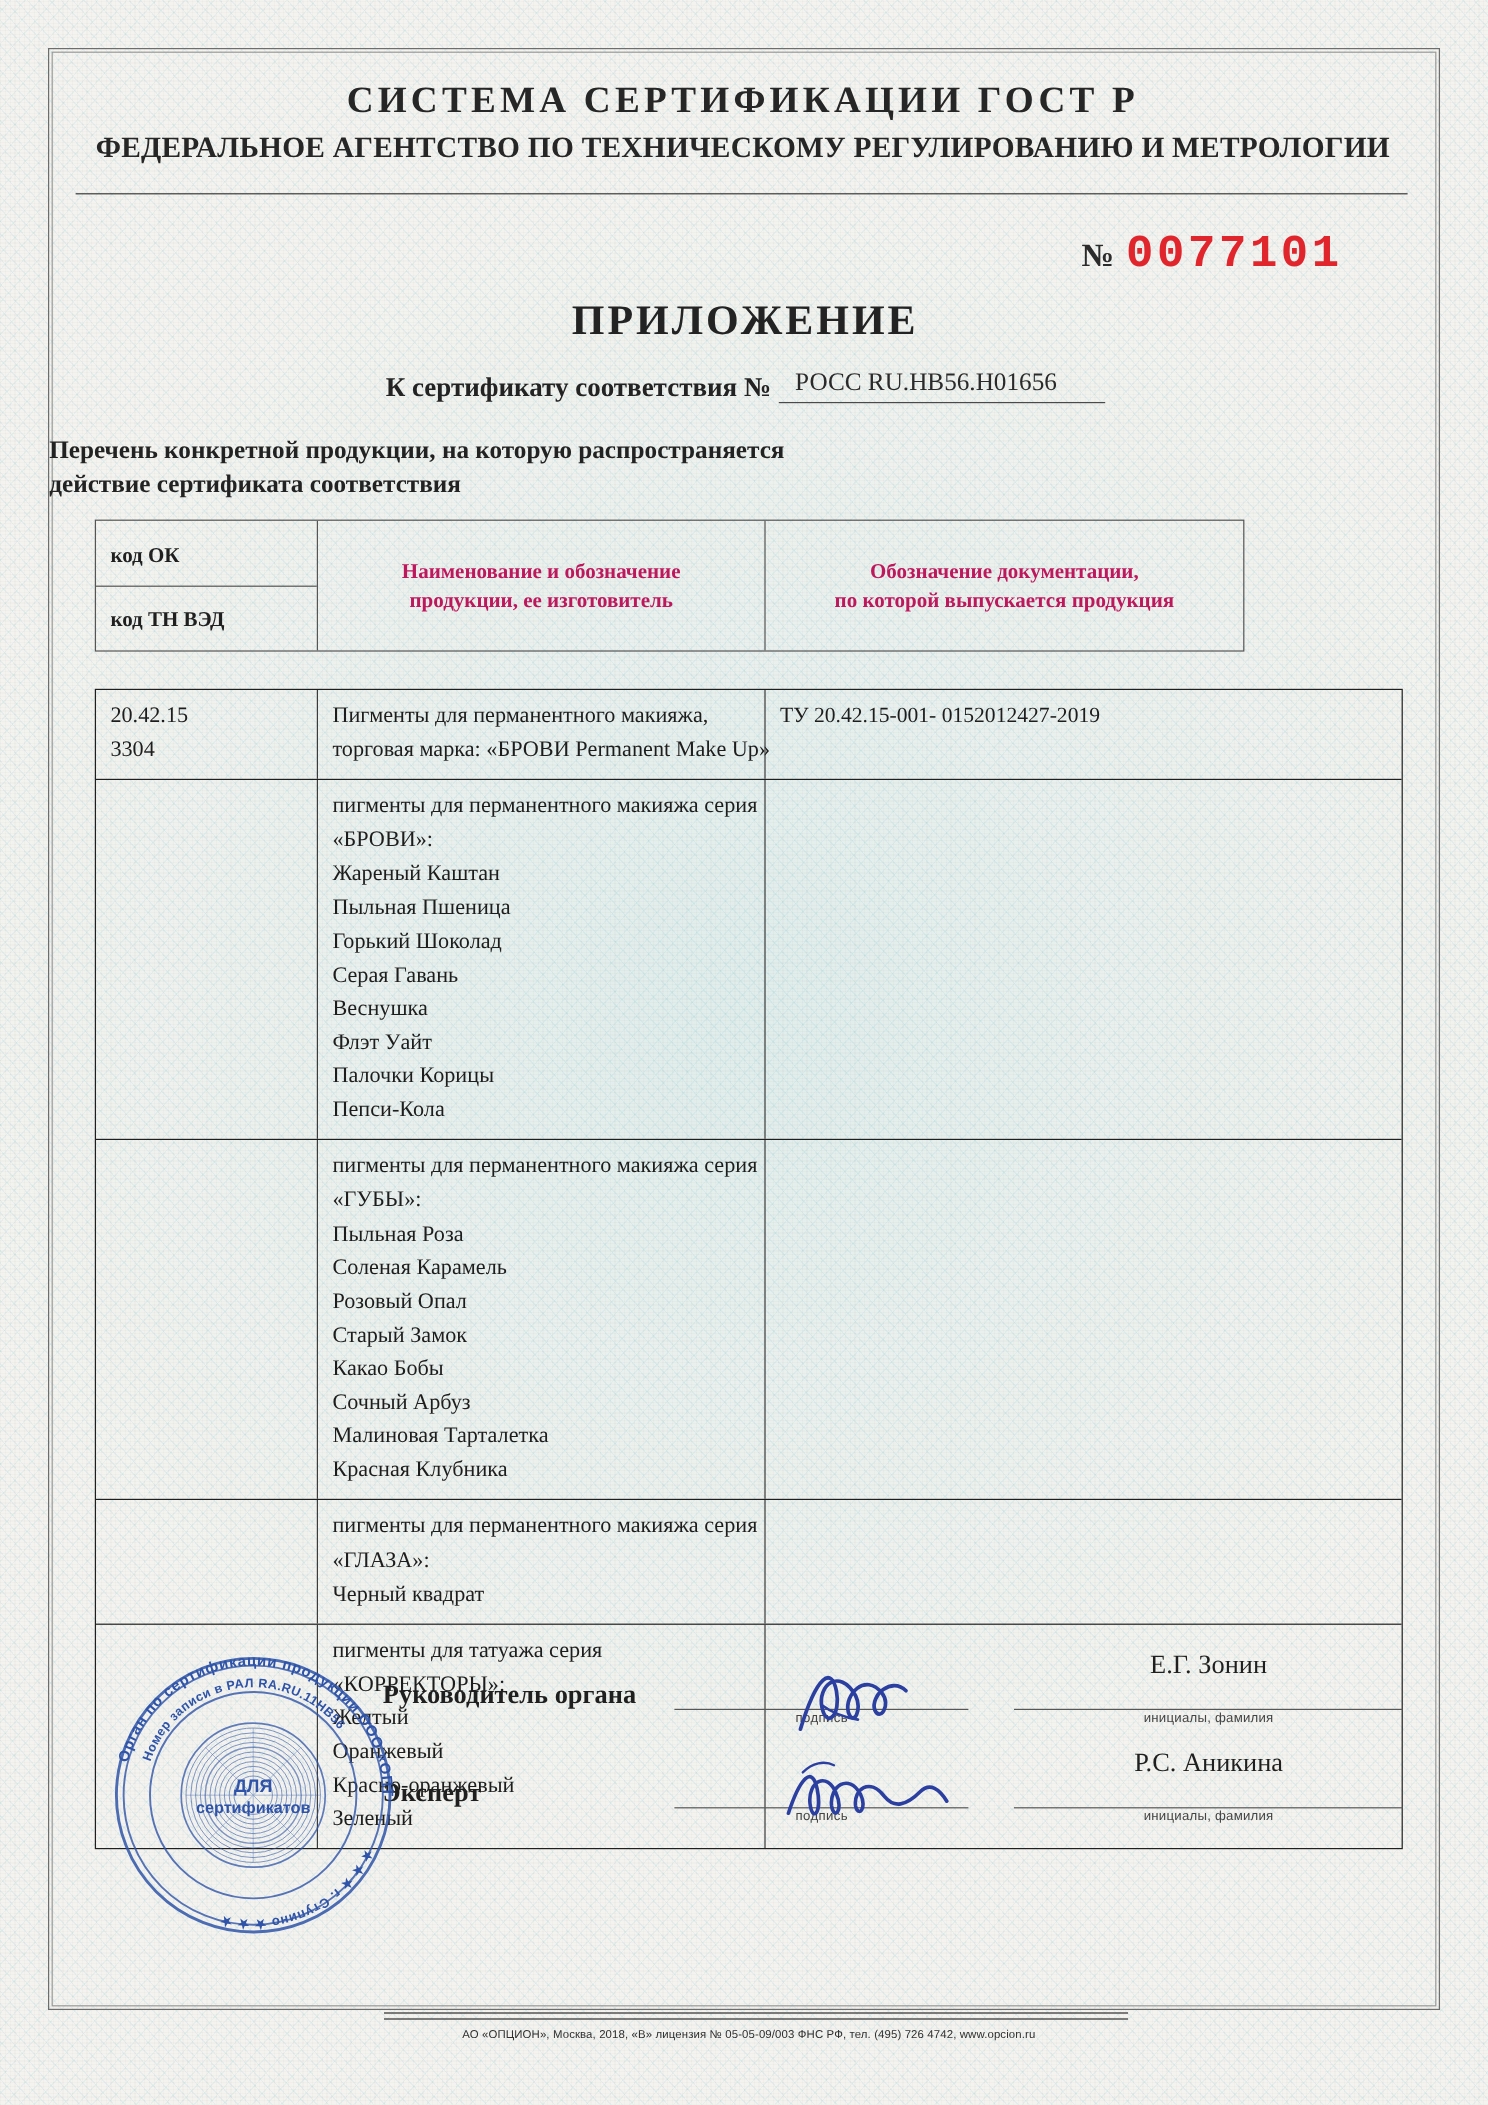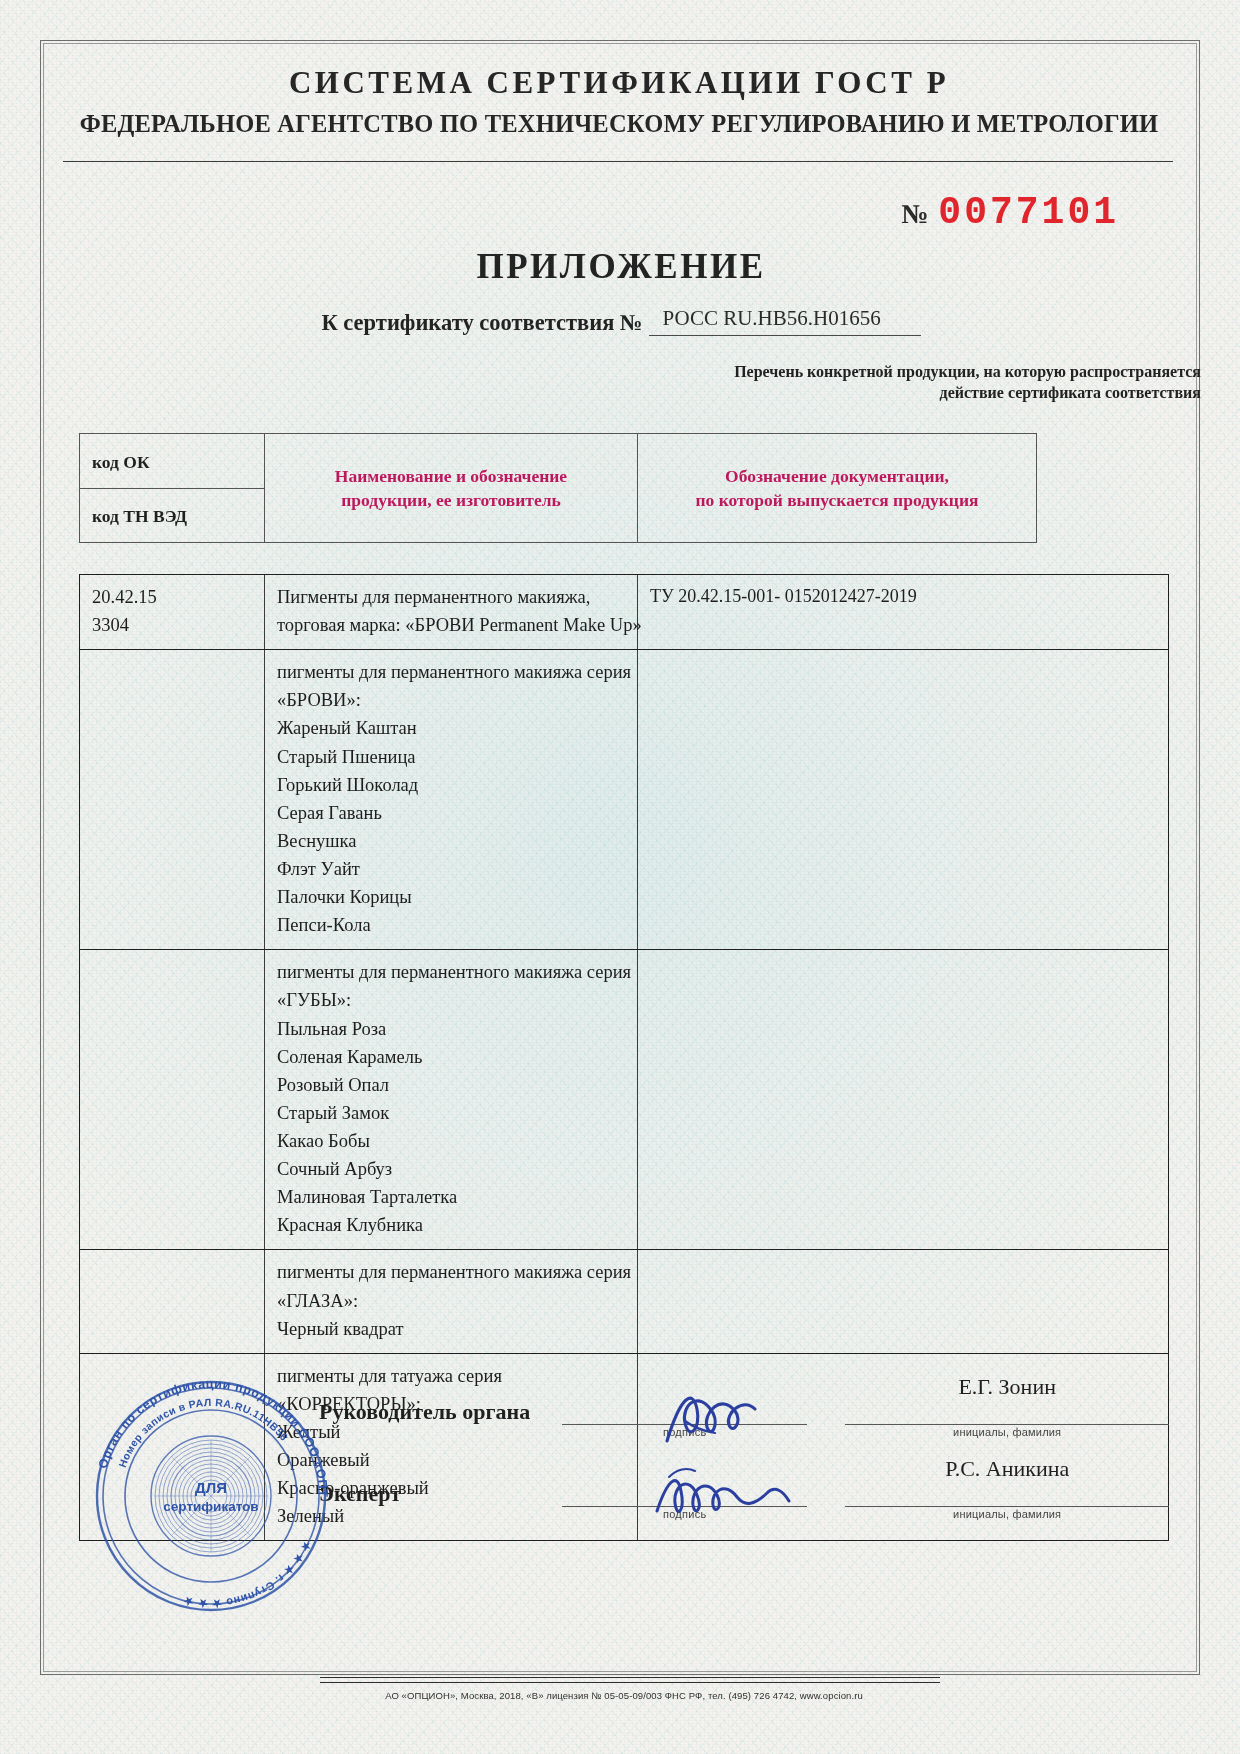--- a/index.html
+++ b/index.html
@@ -84,22 +84,22 @@
     position:relative;width:272px;margin-left:6px;
     border-bottom:1.4px solid #4a4a4a;
     height:26px;
   }
   .certvalue{
     position:absolute;left:14px;bottom:4px;
     font-size:21px;color:#2a2a2a;white-space:nowrap;
   }
 
   .subtitle{
-    position:absolute;left:0;top:320px;width:1160px;text-align:right;
-    font-size:16px;font-weight:bold;line-height:1.34;color:#222;
+    position:absolute;left:0;top:320px;width:1160px;text-align:left;
+    font-size:21px;font-weight:bold;line-height:1.34;color:#222;
   }
 
   
   .thead{
     position:absolute;left:38px;top:392px;width:958px;height:110px;
     border:1.4px solid #555;box-sizing:border-box;
     display:flex;
   }
   .th-c1{width:185px;border-right:1.4px solid #555;box-sizing:border-box;position:relative;}
   .th-c1 .sub{
@@ -241,21 +241,21 @@
         <div class="c3">
           <div class="cell-line">ТУ 20.42.15-001- 0152012427-2019</div>
         </div>
       </div>
       <div class="trow">
         <div class="c1"></div>
         <div class="c2">
           <div class="cell-line">пигменты для перманентного макияжа серия</div>
           <div class="cell-line">«БРОВИ»:</div>
           <div class="cell-line">Жареный Каштан</div>
-          <div class="cell-line">Старый Пшеница</div>
+          <div class="cell-line">Пыльная Пшеница</div>
           <div class="cell-line">Горький Шоколад</div>
           <div class="cell-line">Серая Гавань</div>
           <div class="cell-line">Веснушка</div>
           <div class="cell-line">Флэт Уайт</div>
           <div class="cell-line">Палочки Корицы</div>
           <div class="cell-line">Пепси-Кола</div>
         </div>
         <div class="c3"></div>
       </div>
       <div class="trow">

